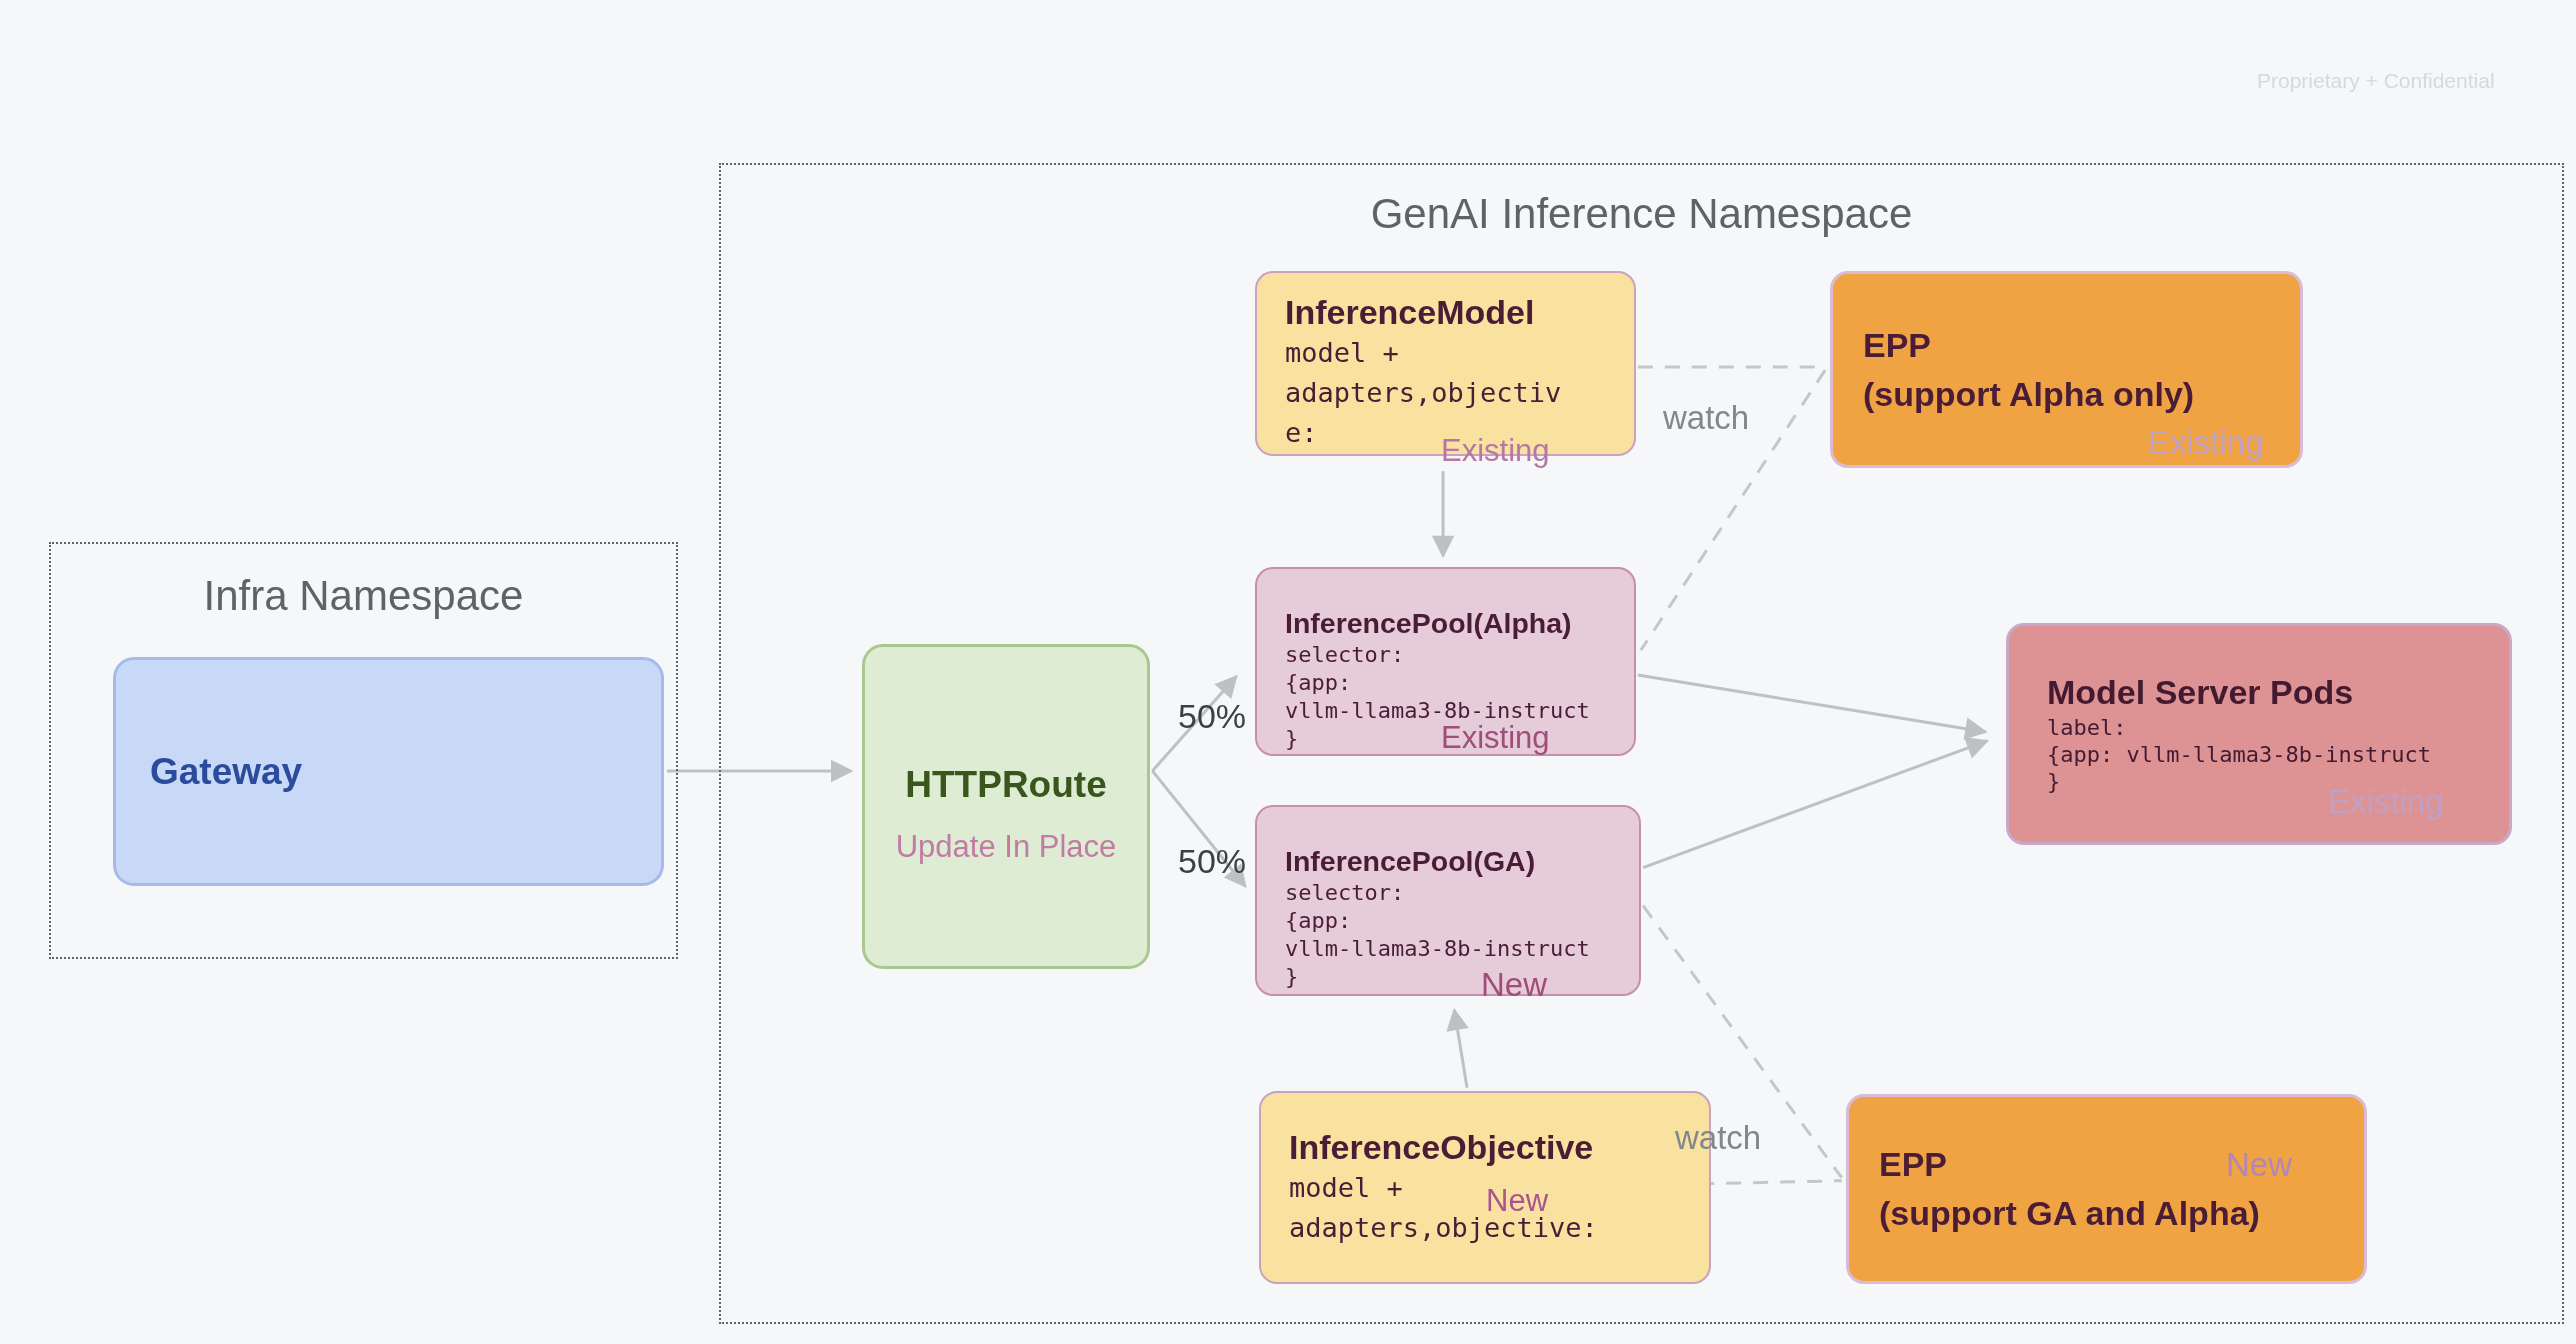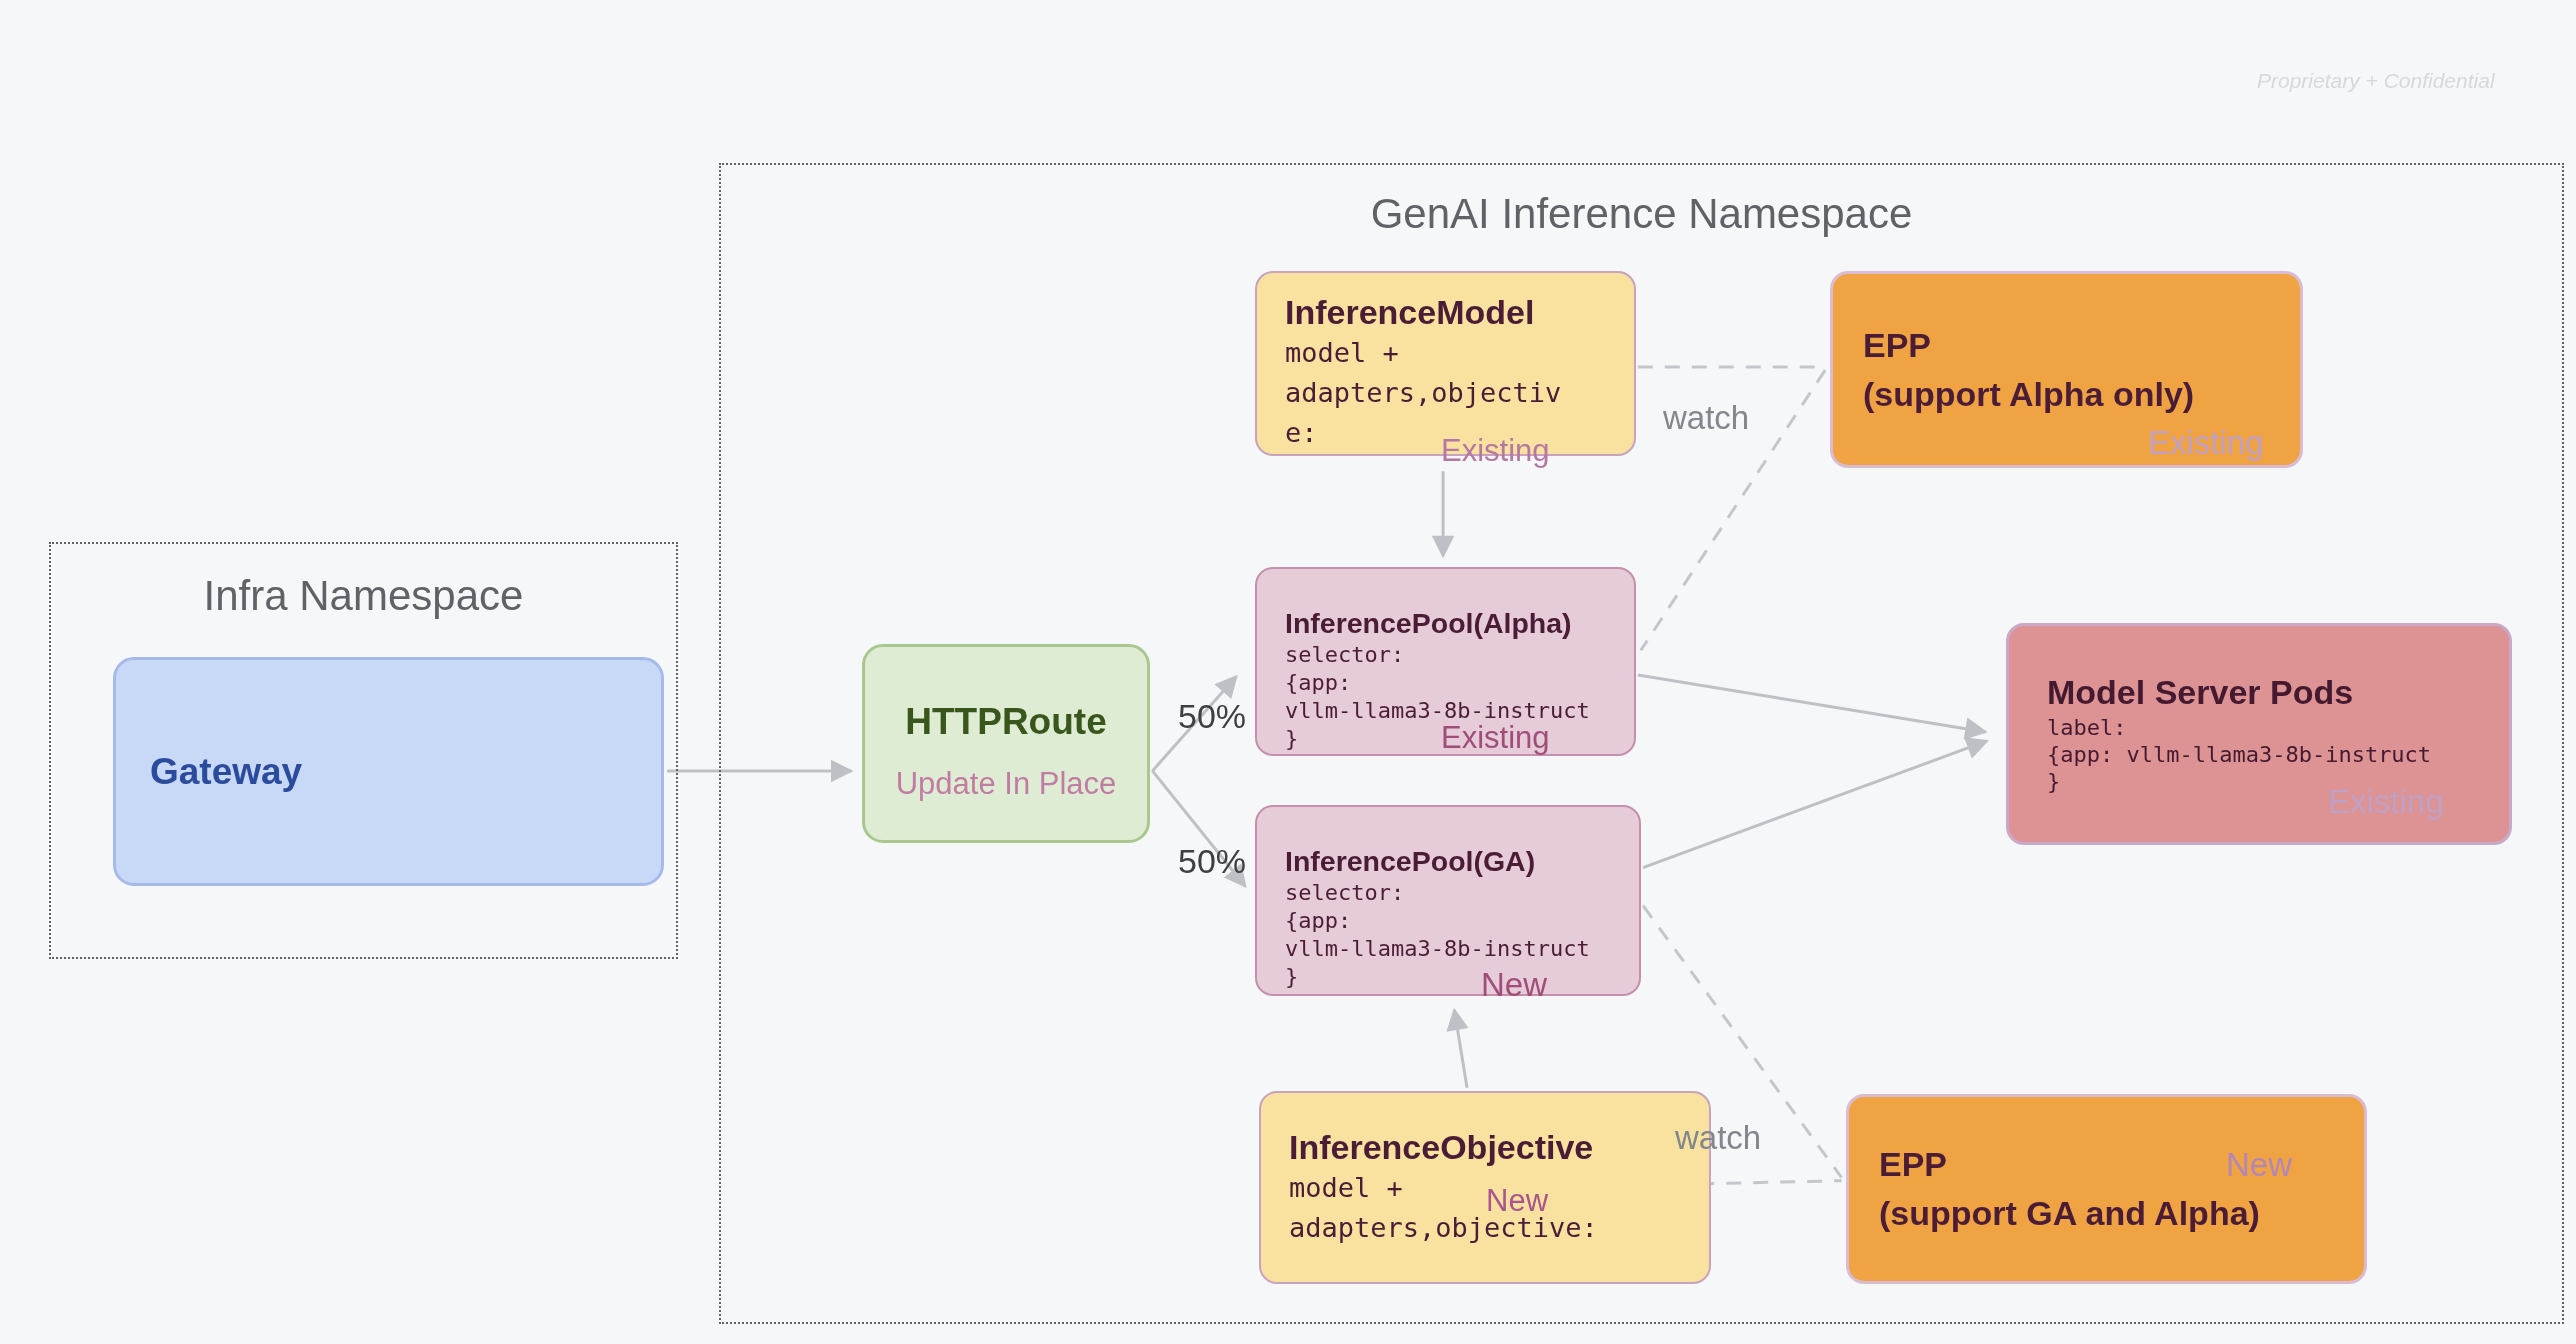--- a/index.html
+++ b/index.html
@@ -8,21 +8,21 @@
     background:#f6f7f9;
     font-family:"Liberation Sans", sans-serif;
     position:relative;
     overflow:hidden;
   }
   .canvas{position:absolute;inset:0;width:2576px;height:1344px;}
   svg.wires{position:absolute;left:0;top:0;pointer-events:none;}
 
   .watermark{
     position:absolute;left:2257px;top:69px;
-    font-size:21px;color:#d6d8dc;font-style:italic;
+    font-size:21px;color:#d6d8dc;
   }
 
   .ns{
     position:absolute;
     border:2.2px dotted #5f6368;
     box-sizing:border-box;
   }
   .ns-title{
     position:absolute;left:0;right:0;text-align:center;
     font-size:42px;color:#5f6368;
@@ -44,21 +44,21 @@
   
   .gateway{
     left:113px;top:657px;width:551px;height:229px;
     background:#c8d8f7;border:3px solid #a6baea;border-radius:21px;
     display:flex;align-items:center;
   }
   .gateway .title{font-size:37px;color:#2b4b9d;padding-left:34px;}
 
   
   .httproute{
-    left:862px;top:644px;width:288px;height:199px;
+    left:862px;top:644px;width:288px;height:325px;
     background:#dfecd4;border:3px solid #a9c88f;border-radius:21px;
     display:flex;flex-direction:column;align-items:center;justify-content:center;
     text-align:center;
   }
   .httproute .title{font-size:37px;color:#39561c;line-height:43px;margin-top:15px;}
   .httproute .subtitle{font-size:31px;color:#c17ca4;line-height:36px;margin-top:22.5px;}
 
   
   .yellow{
     background:#f9e2a0;border:2.2px solid #c9a2be;

